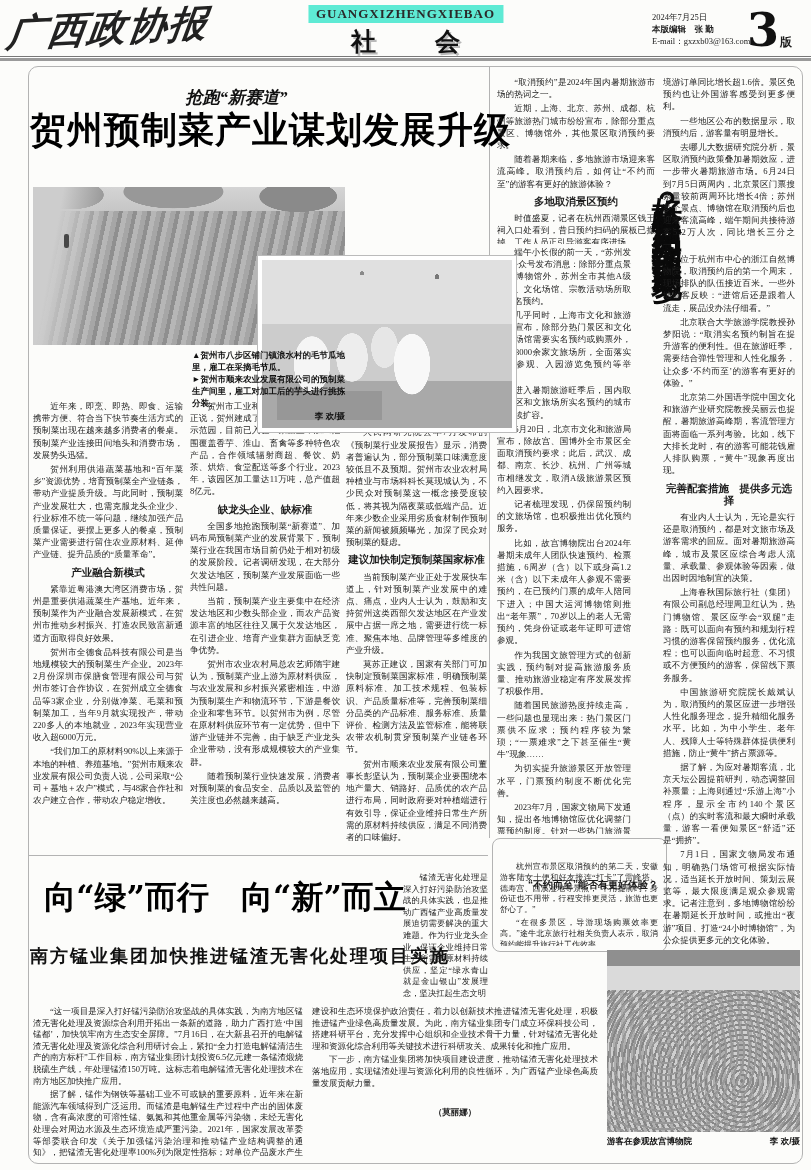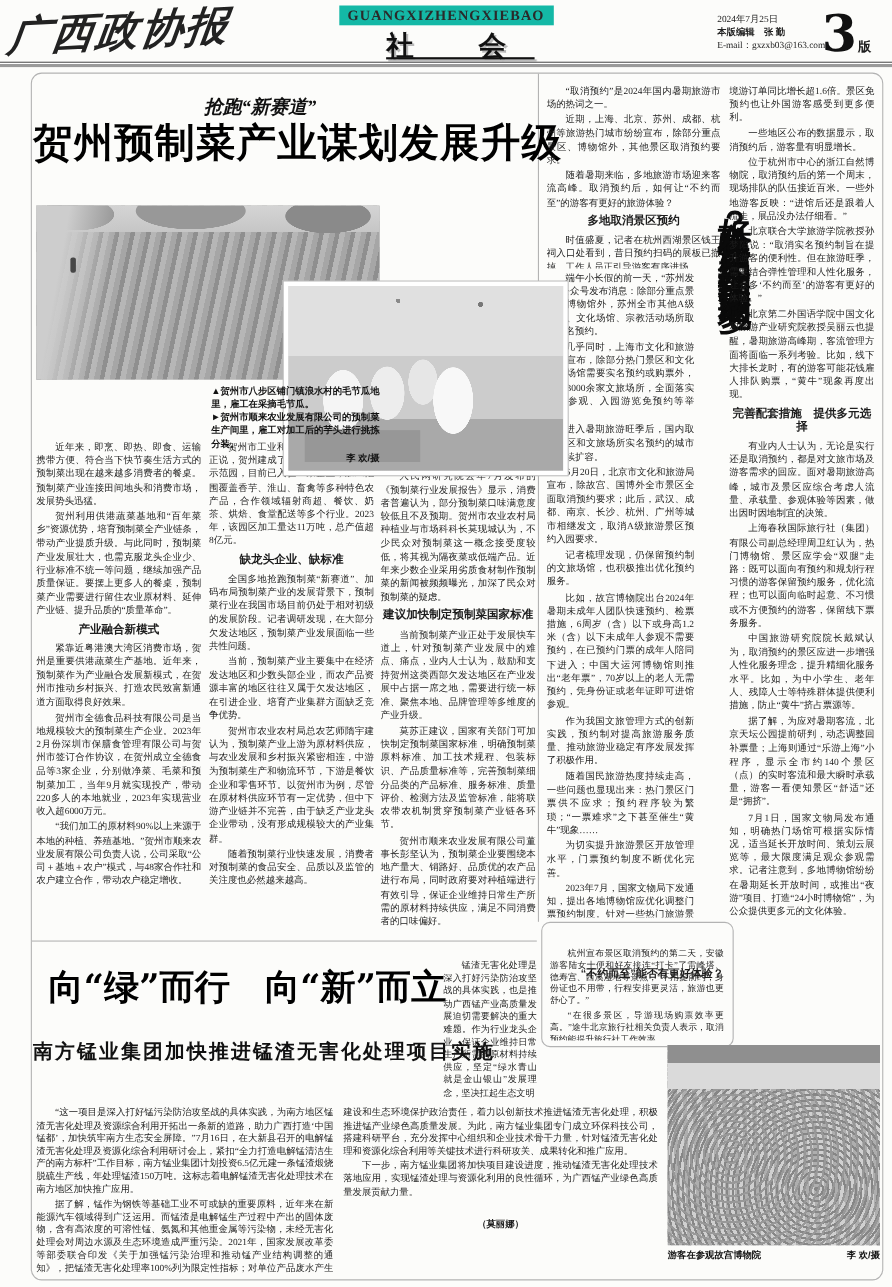--- a/index.html
+++ b/index.html
@@ -3,25 +3,25 @@
 <meta charset="utf-8">
 <style>
   html,body{margin:0;padding:0;background:#e8e8e6;}
   #page{position:relative;width:811px;height:1170px;background:#fcfcfa;margin:0 auto;
         font-family:"Liberation Serif","DejaVu Serif",serif;color:#1c1c1c;overflow:hidden;}
   
   .masthead{position:absolute;left:8px;top:2px;width:240px;height:52px;
     font-family:"DejaVu Serif",serif;font-weight:bold;font-style:italic;font-size:38px;
     letter-spacing:2px;color:#222;transform:skewX(-10deg) rotate(-3deg);white-space:nowrap;}
   .pinyin-box{position:absolute;left:50%;top:5px;transform:translateX(-50%);
-    background:#14b8a6;color:#2a2a2a;font-family:"Liberation Serif",serif;font-weight:bold;
+    background:#5eead4;color:#2a2a2a;font-family:"Liberation Serif",serif;font-weight:bold;
     font-size:13px;letter-spacing:1px;padding:1px 8px;}
   .section-title{position:absolute;left:50%;top:25px;transform:translateX(-50%);
     font-family:"Liberation Sans","DejaVu Sans",sans-serif;font-weight:900;font-size:25px;
-    letter-spacing:26px;padding-left:26px;color:#111;text-shadow:2px 2px 0 #b9b9b9;white-space:nowrap;text-decoration:underline;}
+    letter-spacing:26px;padding-left:26px;color:#111;text-shadow:2px 2px 0 #b9b9b9;white-space:nowrap;}
   .header-info{position:absolute;left:652px;top:11px;font-size:8.5px;line-height:12px;color:#222;
     font-family:"Liberation Serif",serif;}
   .header-info .b{font-weight:bold;}
   .page-num{position:absolute;left:747px;top:3px;font-family:"DejaVu Serif",serif;
     font-weight:bold;font-size:46px;color:#111;}
   .page-num-label{position:absolute;left:780px;top:34px;font-size:12px;font-weight:bold;}
   .header-rule{position:absolute;left:0;top:56px;width:811px;height:5px;
     background:linear-gradient(180deg,#777 0 1px,#fff 1px 2px,#9a9a9a 2px 5px);}
   
   .outer-frame{position:absolute;left:28px;top:66px;width:773px;height:1096px;
@@ -188,20 +188,21 @@
   <div class="col a2colA2" style="left:500px;top:862px;width:158px;height:84px;">
 
   <div class="b-p">杭州宣布景区取消预约的第二天，安徽游客陆女士便和好友接连“打卡”了雷峰塔、德寿宫、西溪湿地等景点，“不用提前约，身份证也不用带，行程安排更灵活，旅游也更舒心了。”</div>
       <div class="b-p">“在很多景区，导游现场购票效率更高。”途牛北京旅行社相关负责人表示，取消预约能提升旅行社工作效率。</div>
     </div>
 
   <div class="col a2col" style="left:663px;top:76px;width:132px;height:870px;">
 
   <div class="b-pc">境游订单同比增长超1.6倍。景区免预约也让外国游客感受到更多便利。</div>
       <div class="b-p">一些地区公布的数据显示，取消预约后，游客量有明显增长。</div>
+      <div class="b-p">去哪儿大数据研究院分析，景区取消预约政策叠加暑期效应，进一步带火暑期旅游市场。6月24日到7月5日两周内，北京景区门票搜索量较前两周环比增长4倍；苏州多个景点、博物馆在取消预约后也迎来客流高峰，端午期间共接待游客532万人次，同比增长三分之一。</div>
       <div class="b-p">位于杭州市中心的浙江自然博物院，取消预约后的第一个周末，现场排队的队伍接近百米。一些外地游客反映：“进馆后还是跟着人流走，展品没办法仔细看。”</div>
       <div class="b-p">北京联合大学旅游学院教授孙梦阳说：“取消实名预约制旨在提升游客的便利性。但在旅游旺季，需要结合弹性管理和人性化服务，让众多‘不约而至’的游客有更好的体验。”</div>
       <div class="b-p">北京第二外国语学院中国文化和旅游产业研究院教授吴丽云也提醒，暑期旅游高峰期，客流管理方面将面临一系列考验。比如，线下大排长龙时，有的游客可能花钱雇人排队购票，“黄牛”现象再度出现。</div>
       <div class="b-h">完善配套措施　提供多元选择</div>
       <div class="b-p">有业内人士认为，无论是实行还是取消预约，都是对文旅市场及游客需求的回应。面对暑期旅游高峰，城市及景区应综合考虑人流量、承载量、参观体验等因素，做出因时因地制宜的决策。</div>
       <div class="b-p">上海春秋国际旅行社（集团）有限公司副总经理周卫红认为，热门博物馆、景区应学会“双腿”走路：既可以面向有预约和规划行程习惯的游客保留预约服务，优化流程；也可以面向临时起意、不习惯或不方便预约的游客，保留线下票务服务。</div>
       <div class="b-p">中国旅游研究院院长戴斌认为，取消预约的景区应进一步增强人性化服务理念，提升精细化服务水平。比如，为中小学生、老年人、残障人士等特殊群体提供便利措施，防止“黄牛”挤占票源等。</div>
       <div class="b-p">据了解，为应对暑期客流，北京天坛公园提前研判，动态调整回补票量；上海则通过“乐游上海”小程序，显示全市约140个景区（点）的实时客流和最大瞬时承载量，游客一看便知景区“舒适”还是“拥挤”。</div>
       <div class="b-p">7月1日，国家文物局发布通知，明确热门场馆可根据实际情况，适当延长开放时间、策划云展览等，最大限度满足观众参观需求。记者注意到，多地博物馆纷纷在暑期延长开放时间，或推出“夜游”项目、打造“24小时博物馆”，为公众提供更多元的文化体验。</div>
     </div>

